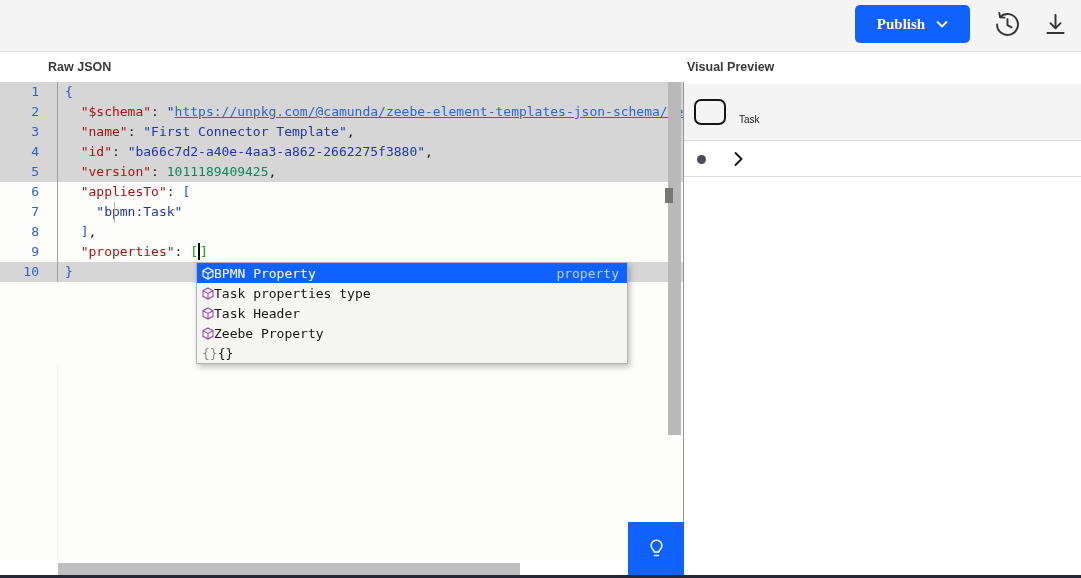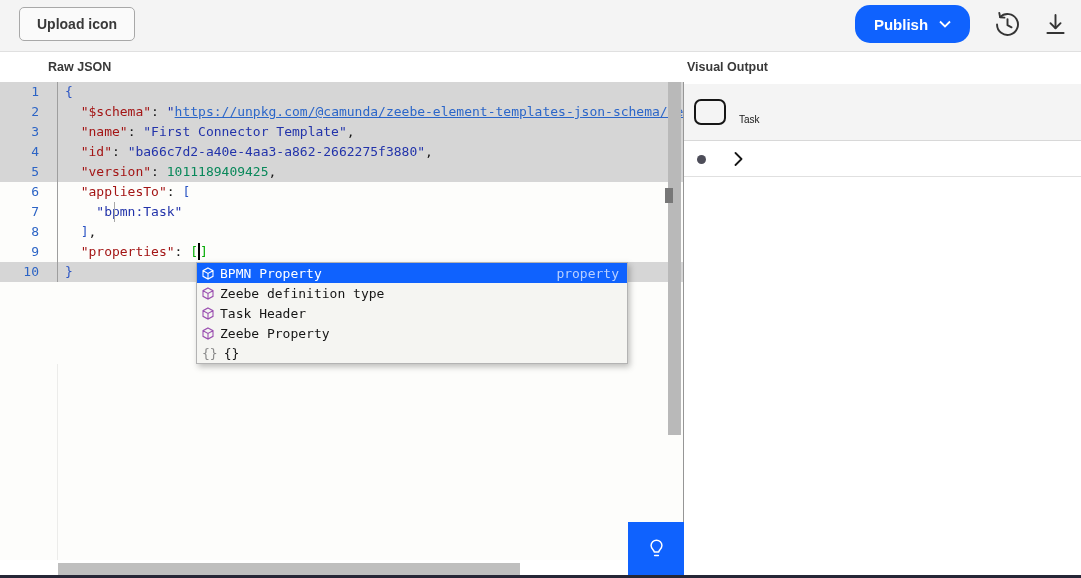--- a/index.html
+++ b/index.html
@@ -7,21 +7,21 @@
     --key:#a31515; --str:#2233aa; --num:#09885a; --brk:#2b55c4;
     --link:#2b66c9; --lnum:#2c64c5; --match:#00aa00; --cube:#9a4fb0;
   }
   *{margin:0;padding:0;box-sizing:border-box}
   body{font-family:"Liberation Sans",sans-serif;background:#fff}
   .screen{position:relative;width:1081px;height:578px;overflow:hidden;background:#fff}
 
   
   .toolbar{position:absolute;left:0;top:0;width:1081px;height:52px;background:#f4f4f4;border-bottom:1px solid #e0e0e0}
   .btn-upload{position:absolute;left:19px;top:7px;height:34px;padding:0 17px;background:#fafafa;border:1px solid #a8a8a8;border-radius:5px;font-weight:700;font-size:14px;color:#393939;font-family:"Liberation Sans",sans-serif;cursor:pointer}
-  .btn-publish{position:absolute;left:855px;top:5px;width:115px;height:38px;background:var(--accent);color:#fff;border:none;border-radius:15px;font-weight:700;font-size:15px;font-family:Liberation Sans, sans-serif;display:flex;align-items:center;justify-content:center;gap:11px;cursor:pointer}
+  .btn-publish{position:absolute;left:855px;top:5px;width:115px;height:38px;background:var(--accent);color:#fff;border:none;border-radius:5px;font-weight:700;font-size:15px;font-family:Liberation Serif, serif;display:flex;align-items:center;justify-content:center;gap:11px;cursor:pointer}
   .icon-btn{position:absolute;top:10px;width:28px;height:28px;background:transparent;border:none;display:flex;align-items:center;justify-content:center;cursor:pointer}
   .icon-history{left:993px}
   .icon-download{left:1041px}
 
   
   .subheader{position:absolute;left:0;top:52px;width:954px;height:30px;background:#fff}
   .panel-title{position:absolute;top:8px;font-size:12.5px;font-weight:700;color:#393939}
   .t-left{left:48px}
   .t-right{left:687px}
 
@@ -45,21 +45,21 @@
 
   
   .vscroll{position:absolute;left:668px;top:82px;width:13px;height:478px}
   .vthumb{position:absolute;left:0;top:0;width:13px;height:353px;background:#b9b9b9}
   .scroll-marker{position:absolute;left:665px;top:188px;width:8px;height:15px;background:#777}
   .hthumb{position:absolute;left:58px;top:563px;width:462px;height:12px;background:#bfbfbf}
   .divider{position:absolute;left:683px;top:82px;width:1px;height:493px;background:#969696}
 
   
   .hints{position:absolute;left:196px;top:262px;width:432px;background:#f5f5f2;border:1px solid #b3b3b3;box-shadow:2px 3px 6px rgba(0,0,0,.25);font-family:"DejaVu Sans Mono",monospace;font-size:13px;z-index:20}
-  .hint{height:20px;display:flex;align-items:center;padding:0 5px;gap:6px;cursor:pointer;color:#161616}
+  .hint{height:20px;display:flex;align-items:center;padding:0 5px;gap:0;cursor:pointer;color:#161616}
   .hint .ico{display:flex;align-items:center;color:var(--cube)}
   .hint .ico.braces{color:#8a8a8a;font-size:13px}
   .hint.sel{background:var(--accent);color:#fff}
   .hint.sel .ico{color:#fff}
   .hint .tag{margin-left:auto;padding-right:3px;color:#b9d0ff}
 
   
   .preview{position:absolute;left:684px;top:82px;width:397px;height:493px;background:#fff}
   .pcard{position:absolute;left:0;top:2px;width:397px;height:57px;background:#f4f4f4;border-bottom:1px solid #d8d8d8}
   .task-shape{position:absolute;left:10px;top:15px;width:32px;height:26px;border:2px solid #161616;border-radius:7px}
@@ -74,21 +74,20 @@
   
   .bulb-btn{position:absolute;left:628px;top:522px;width:56px;height:53px;background:var(--accent);border:none;display:flex;align-items:center;justify-content:center;cursor:pointer}
   .bottom-bar{position:absolute;left:0;top:575px;width:1081px;height:3px;background:#262636}
 </style>
 </head>
 <body>
 
 <div class="screen">
 
   <div class="toolbar">
-    <button class="btn-upload">Upload icon</button>
     <button class="btn-publish">
       <span>Publish</span>
       <span style="display:flex">
         <svg width="12" height="8" viewBox="0 0 12 8" fill="none" stroke="#fff" stroke-width="1.8">
             <path d="M1 1.5 L6 6.5 L11 1.5"></path>
           </svg>
       </span>
     </button>
     <button class="icon-btn icon-history">
       <span style="display:flex">
@@ -105,21 +104,21 @@
           <path d="M12 3.5 V15"></path>
             <path d="M7.5 10.8 L12 15.3 L16.5 10.8"></path>
             <path d="M4.8 19.6 H19.2"></path>
         </svg>
       </span>
     </button>
   </div>
 
   <div class="subheader">
     <div class="panel-title t-left">Raw JSON</div>
-    <div class="panel-title t-right">Visual Output</div>
+    <div class="panel-title t-right">Visual Preview</div>
   </div>
 
   <div class="editor">
     <div>
         <div class="row dim"><div class="gut"><span class="lnum">1</span></div><div class="code"><span class="tk-brk">{</span></div></div>
         <div class="row dim"><div class="gut"><span class="lnum">2</span></div><div class="code"><span class="tk-p">  </span><span class="tk-key">"$schema"</span><span class="tk-punct">: </span><span class="tk-str">"</span><span class="tk-link">https://unpkg.com/@camunda/zeebe-element-templates-json-schema/re</span></div></div>
         <div class="row dim"><div class="gut"><span class="lnum">3</span></div><div class="code"><span class="tk-p">  </span><span class="tk-key">"name"</span><span class="tk-punct">: </span><span class="tk-str">"First Connector Template"</span><span class="tk-punct">,</span></div></div>
         <div class="row dim"><div class="gut"><span class="lnum">4</span></div><div class="code"><span class="tk-p">  </span><span class="tk-key">"id"</span><span class="tk-punct">: </span><span class="tk-str">"ba66c7d2-a40e-4aa3-a862-2662275f3880"</span><span class="tk-punct">,</span></div></div>
         <div class="row dim"><div class="gut"><span class="lnum">5</span></div><div class="code"><span class="tk-p">  </span><span class="tk-key">"version"</span><span class="tk-punct">: </span><span class="tk-num">1011189409425</span><span class="tk-punct">,</span></div></div>
         <div class="row"><div class="gut"><span class="lnum">6</span></div><div class="code"><span class="tk-p">  </span><span class="tk-key">"appliesTo"</span><span class="tk-punct">: </span><span class="tk-brk">[</span></div></div>
@@ -147,21 +146,21 @@
         </span>
         <span class="label">BPMN Property</span>
         <span class="tag">property</span>
       </div>
       <div class="hint">
         <span class="ico">
           <svg width="12" height="13" viewBox="0 0 12 13" fill="none" stroke="currentColor" stroke-width="1.1">
             <path d="M6 1 L11 3.7 V9.3 L6 12 L1 9.3 V3.7 Z M1 3.7 L6 6.4 L11 3.7 M6 6.4 V12"></path>
           </svg>
         </span>
-        <span class="label">Zeebe definition type</span>
+        <span class="label">Task properties type</span>
       </div>
       <div class="hint">
         <span class="ico">
           <svg width="12" height="13" viewBox="0 0 12 13" fill="none" stroke="currentColor" stroke-width="1.1">
             <path d="M6 1 L11 3.7 V9.3 L6 12 L1 9.3 V3.7 Z M1 3.7 L6 6.4 L11 3.7 M6 6.4 V12"></path>
           </svg>
         </span>
         <span class="label">Task Header</span>
       </div>
       <div class="hint">

